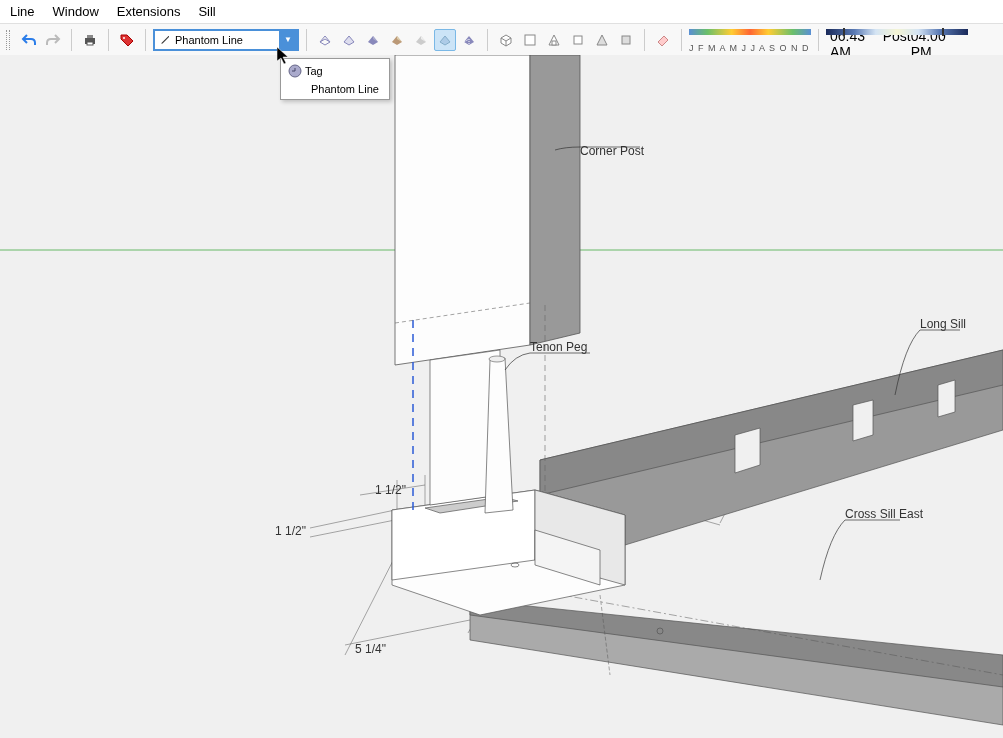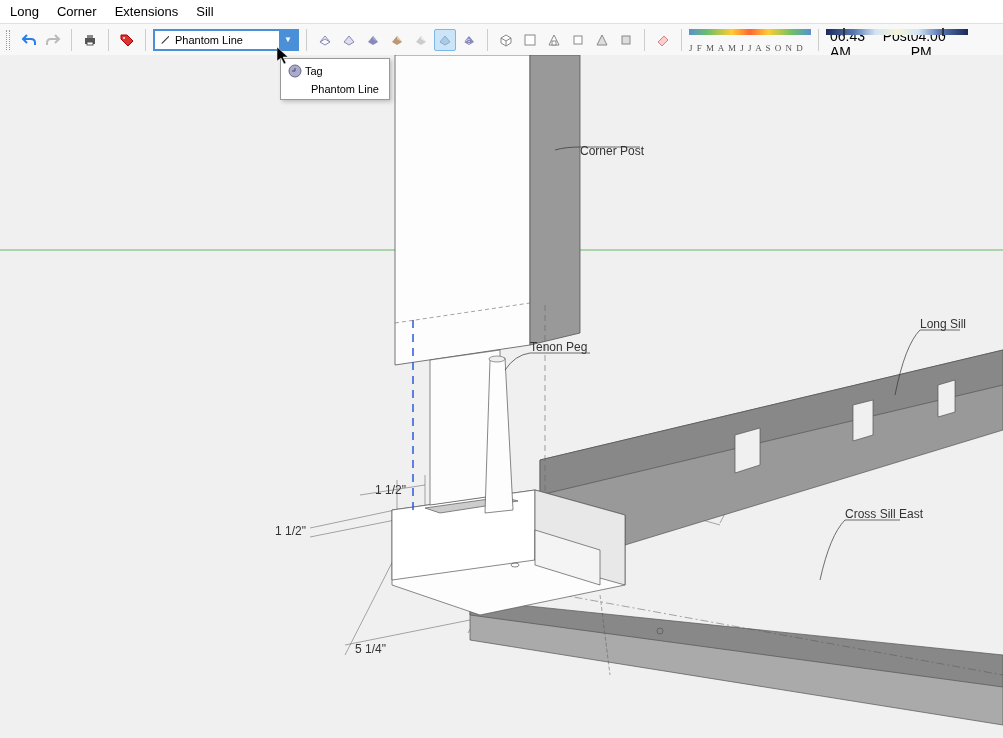--- a/index.html
+++ b/index.html
@@ -21,38 +21,38 @@
   .tag-dropdown .pencil { width: 8px; height: 8px; margin: 0 6px; background: #333; clip-path: polygon(0 100%, 100% 0, 100% 20%, 20% 100%); }
   .tag-dropdown .label { flex: 1; color: #000; }
   .tag-dropdown .arrow { width: 18px; height: 100%; display: flex; align-items: center; justify-content: center; background: #4a90d9; color: #fff; font-size: 8px; }
   
   .dropdown-panel { position: absolute; top: 58px; left: 280px; width: 110px; background: #fff; border: 1px solid #999; box-shadow: 2px 2px 4px rgba(0,0,0,0.2); z-index: 100; padding: 2px; }
   .dropdown-panel .hdr { display: flex; align-items: center; gap: 2px; padding: 2px 4px; font-size: 11px; }
   .dropdown-panel .opt { padding: 2px 4px 2px 28px; font-size: 11px; }
   
   .month-bar { display: flex; align-items: center; height: 22px; font-size: 9px; letter-spacing: 1px; color: #555; position: relative; }
   .month-gradient { position: absolute; top: 0; left: 0; right: 0; height: 6px; background: linear-gradient(90deg, #5a8fd4 0%, #6abf6a 15%, #ffcc33 35%, #ff6633 50%, #ffcc33 65%, #6abf6a 85%, #5a8fd4 100%); }
-  .month-letters { margin-top: 16px; font-family: Liberation Serif, serif; }
+  .month-letters { margin-top: 16px; }
   
   .time-bar { display: flex; align-items: center; height: 22px; font-size: 14px; position: relative; padding: 0 4px; gap: 8px; }
   .time-gradient { position: absolute; top: 0; left: 0; right: 0; height: 6px; background: linear-gradient(90deg, #1a2a5a 0%, #5a7ab4 20%, #d4e4f4 35%, #f4f4d4 50%, #d4e4f4 65%, #5a7ab4 80%, #1a2a5a 100%); }
   .time-marker { position: absolute; top: -1px; width: 2px; height: 8px; background: #fff; border: 1px solid #333; }
   .time-labels { margin-top: 8px; display: flex; justify-content: space-between; width: 100%; }
   
   .viewport { position: absolute; top: 55px; left: 0; right: 0; bottom: 0; background: #f0f0f0; overflow: hidden; }
   .viewport svg { width: 100%; height: 100%; }
   
   .cursor-arrow { position: absolute; top: 47px; left: 277px; z-index: 200; pointer-events: none; }
 </style>
 </head>
 <body>
 
 <div class="menubar">
-  <span class="menubar-item">Long</span>
-  <span class="menubar-item">Corner</span>
+  <span class="menubar-item">Line</span>
+  <span class="menubar-item">Window</span>
   <span class="menubar-item">Extensions</span>
   <span class="menubar-item">Sill</span>
 </div>
 
 <div class="toolbar">
   <div class="toolbar-handle"></div>
   <div class="toolbar-group">
     <div class="tbtn">
         <svg viewBox="0 0 16 16">
           <path d="M6 3 L2 7 L6 11 M2 7 L10 7 Q14 7 14 11 L14 13" stroke="#2b7de9" stroke-width="2" fill="none"></path>

